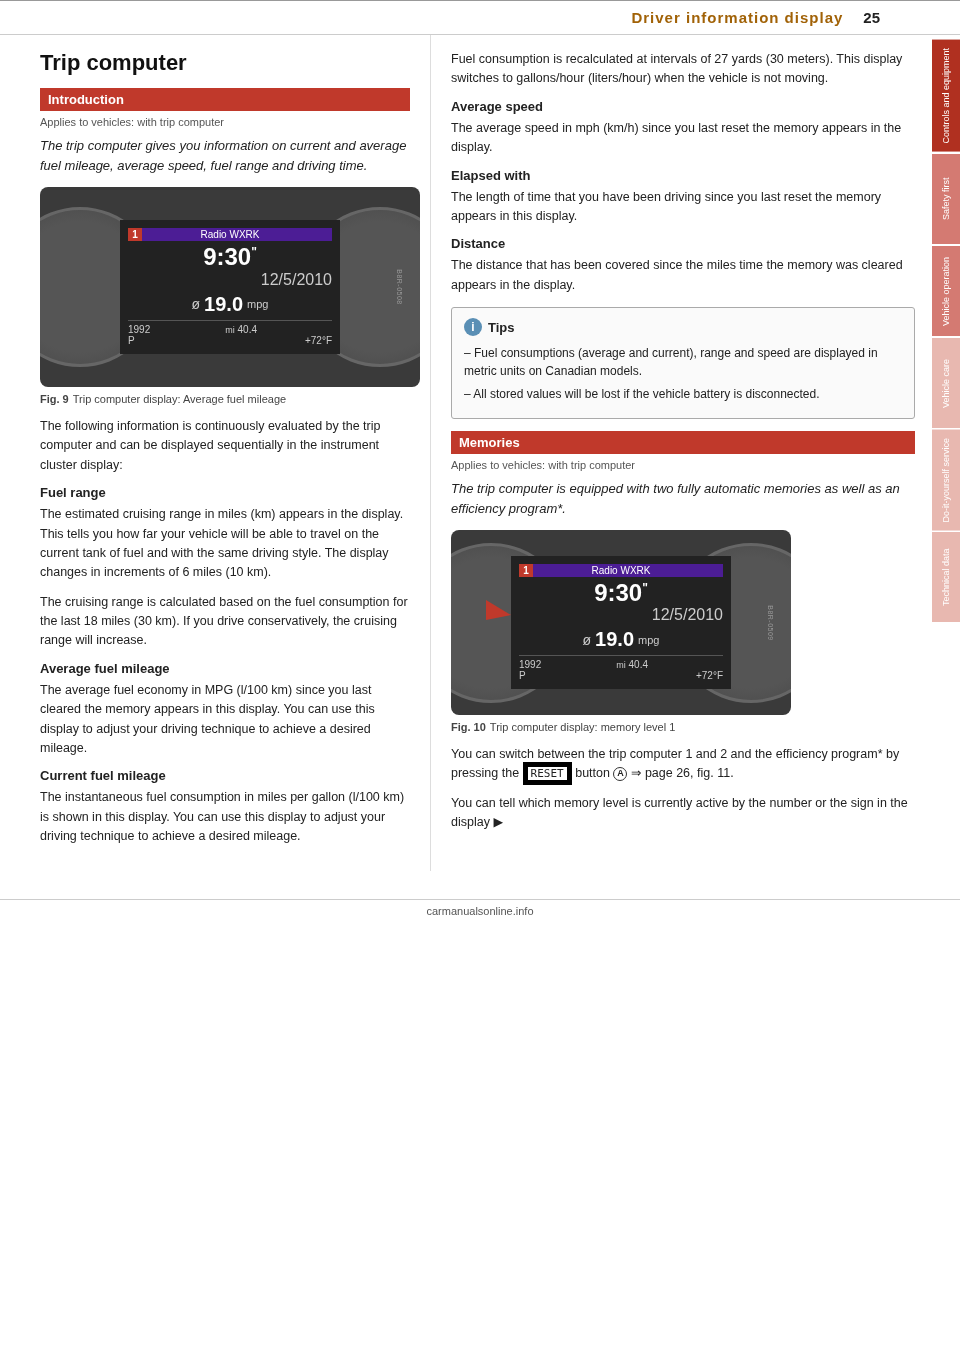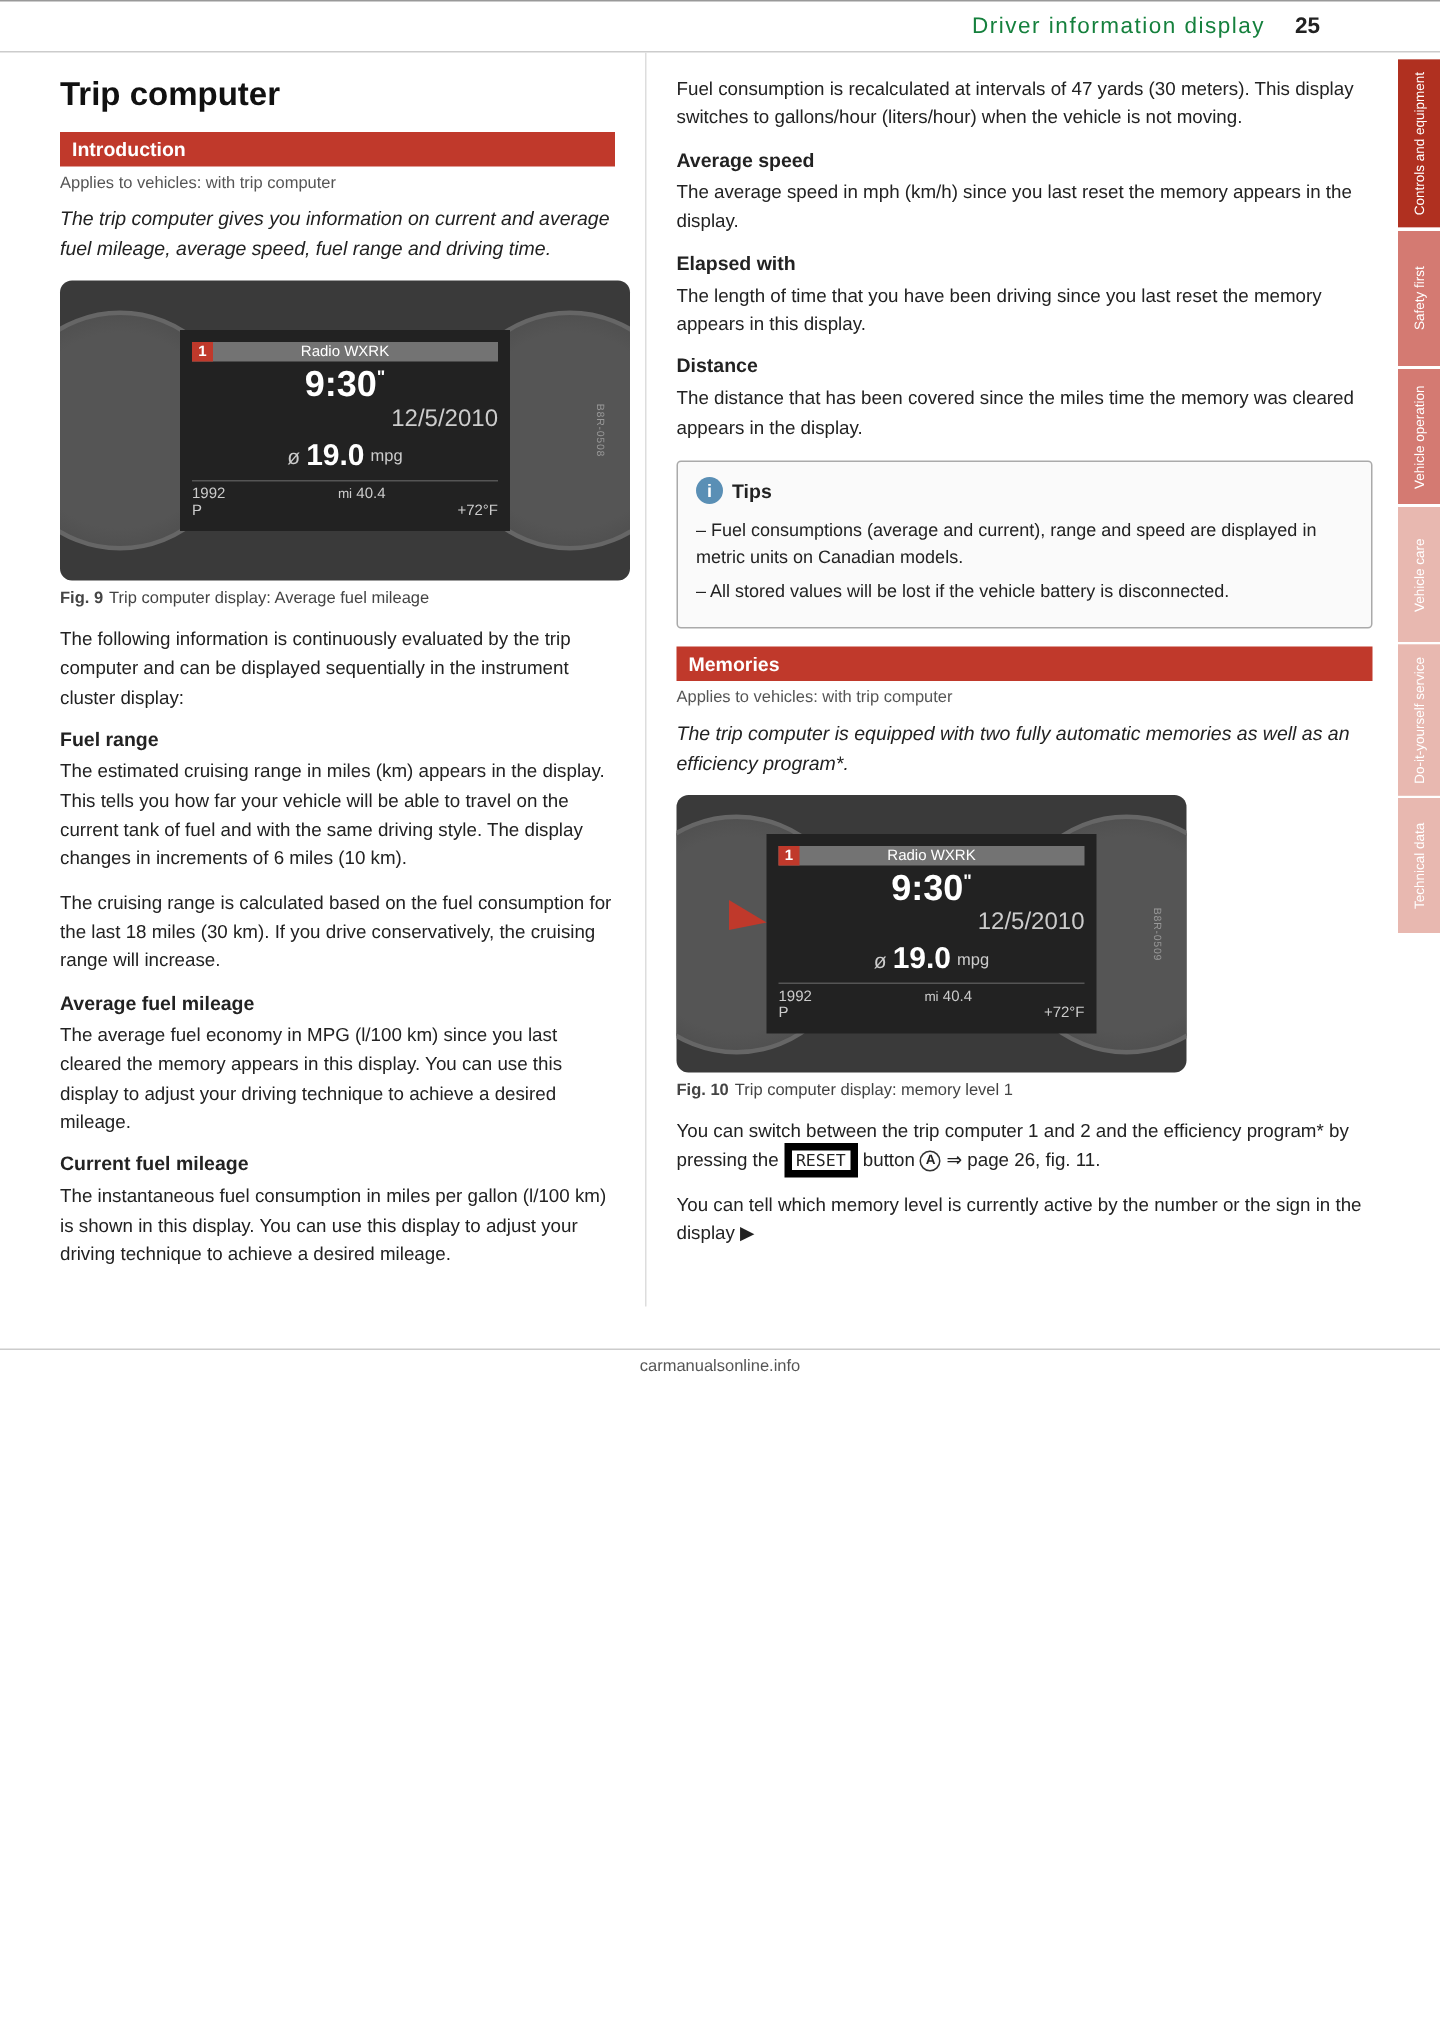--- a/index.html
+++ b/index.html
@@ -17,23 +17,23 @@
     .top-header {
       display: flex;
       justify-content: flex-end;
       align-items: center;
       padding: 8px 80px 8px 40px;
       border-bottom: 1px solid #ccc;
       margin-bottom: 0;
     }
     .header-title {
       font-size: 15px;
-      font-weight: normal;
+      font-weight: bold;
       letter-spacing: 1px;
-      color: #15803d;
+      color: #a16207;
     }
     .page-number {
       font-size: 15px;
       font-weight: bold;
       margin-left: 20px;
       color: #222;
     }
 
     
     .side-tabs {
@@ -159,21 +159,21 @@
     .display-screen {
       background: #222;
       width: 220px;
       padding: 8px;
       position: relative;
       z-index: 2;
       text-align: center;
     }
 
     .radio-label {
-      background: #737373;
+      background: #4c1d95;
       color: #fff;
       font-size: 10px;
       padding: 1px 10px;
       display: block;
       margin-bottom: 3px;
     }
 
     .time-display {
       color: #fff;
       font-size: 24px;
@@ -461,21 +461,21 @@
     <p class="subsection-title">Average fuel mileage</p>
     <p class="body-text">The average fuel economy in MPG (l/100 km) since you last cleared the memory appears in this display. You can use this display to adjust your driving technique to achieve a desired mileage.</p>
 
     <p class="subsection-title">Current fuel mileage</p>
     <p class="body-text">The instantaneous fuel consumption in miles per gallon (l/100 km) is shown in this display. You can use this display to adjust your driving technique to achieve a desired mileage.</p>
 
   </div>
 
   <div class="right-col">
 
-    <p class="body-text">Fuel consumption is recalculated at intervals of 47 yards (30 meters). This display switches to gallons/hour (liters/hour) when the vehicle is not moving.</p>
+    <p class="body-text">Fuel consumption is recalculated at intervals of 27 yards (30 meters). This display switches to gallons/hour (liters/hour) when the vehicle is not moving.</p>
 
     <p class="subsection-title">Average speed</p>
     <p class="body-text">The average speed in mph (km/h) since you last reset the memory appears in the display.</p>
 
     <p class="subsection-title">Elapsed with</p>
     <p class="body-text">The length of time that you have been driving since you last reset the memory appears in this display.</p>
 
     <p class="subsection-title">Distance</p>
     <p class="body-text">The distance that has been covered since the miles time the memory was cleared appears in the display.</p>
 

